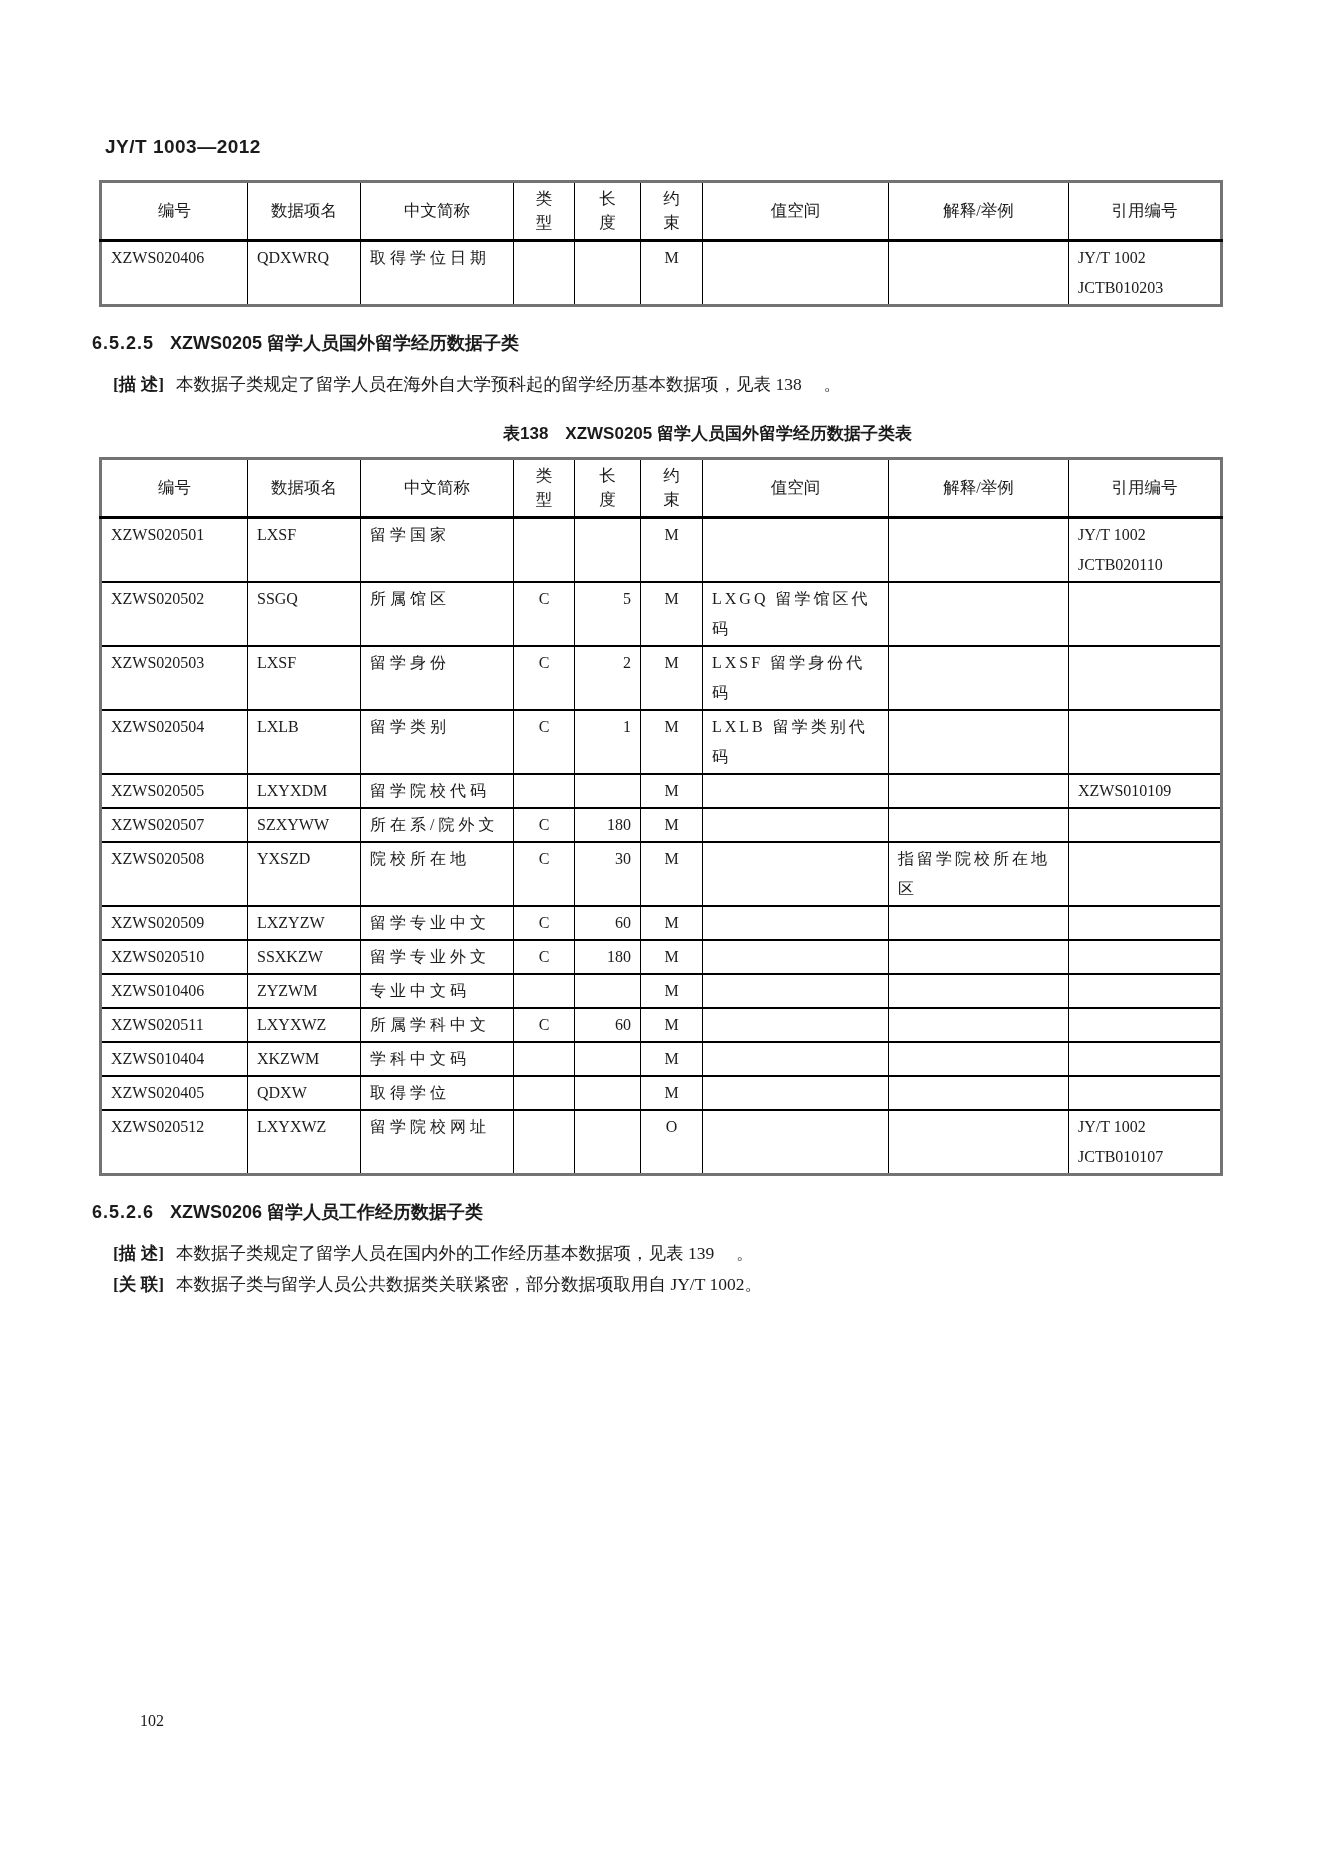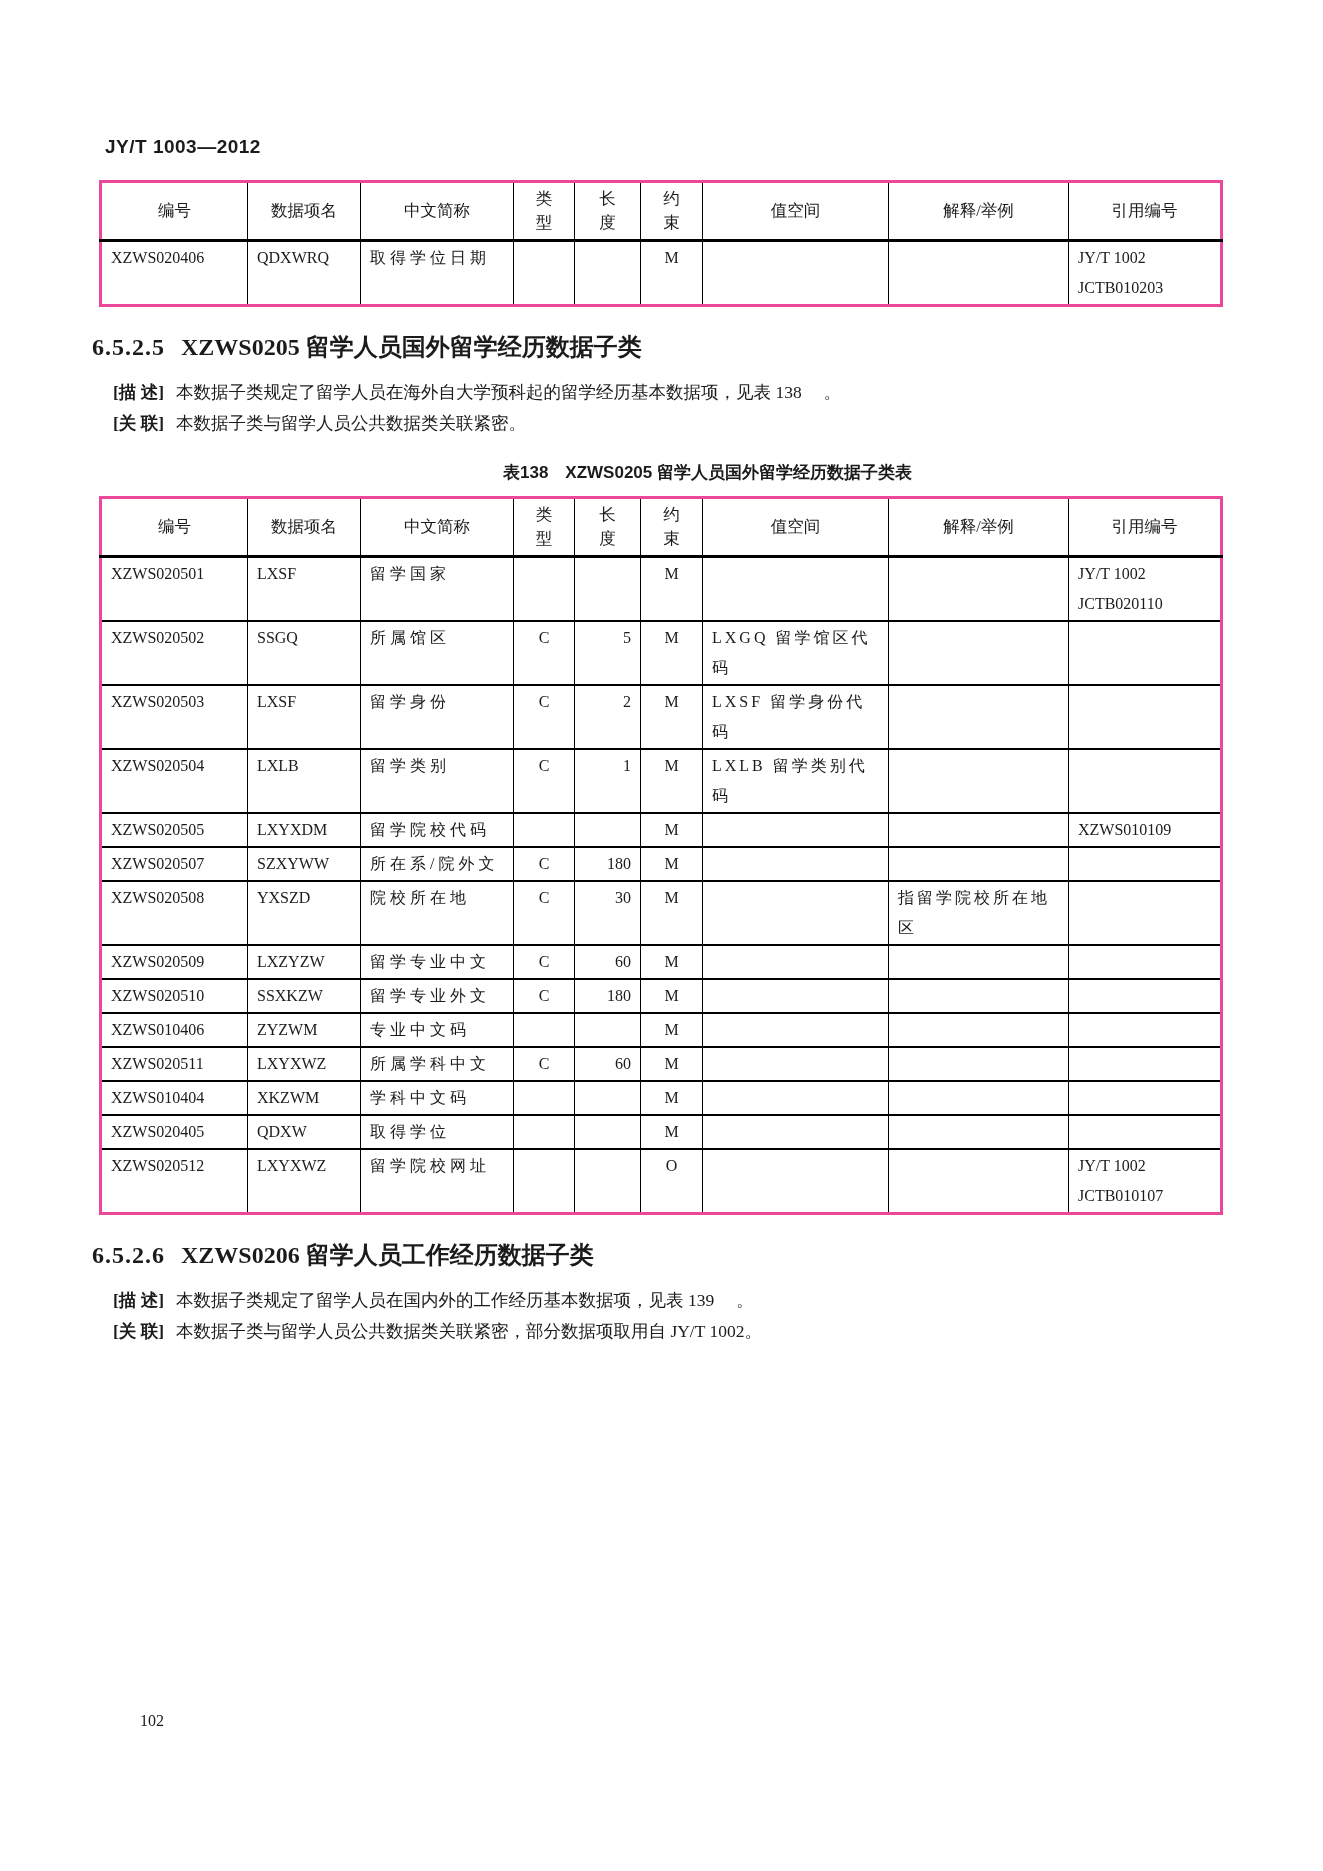--- a/index.html
+++ b/index.html
@@ -11,43 +11,43 @@
   .content { margin-left:99px; width:1217px; }
 
   .doc-code {
     font-family:"Liberation Sans","DejaVu Sans",sans-serif;
     font-weight:700; font-size:19px; letter-spacing:0.5px;
     margin:0 0 22px 6px;
   }
 
   table.spec {
     width:1121px; table-layout:fixed; border-collapse:collapse;
-    border:3px solid #ec4899; font-size:16px;
+    border:3px solid #737373; font-size:16px;
   }
   table.spec th {
     font-weight:400; text-align:center; vertical-align:middle;
     border:1px solid #000; border-bottom:3px solid #000;
     padding:4px 2px; line-height:24px; font-size:16.5px;
   }
   table.spec td {
     border:1px solid #000; border-top-width:2px; border-bottom-width:2px;
     padding:1px 9px; line-height:30px; vertical-align:top;
     word-break:break-all; overflow:hidden;
   }
   .vhdr { display:inline-block; width:1.1em; word-break:break-all; line-height:24px; }
   td.c-type, td.c-con { text-align:center; padding:1px 2px; }
   td.c-len  { text-align:right; padding-right:12px; }
   td.c-cn   { letter-spacing:4px; }
   td.c-vs   { letter-spacing:3px; }
   td.c-ex   { letter-spacing:3px; }
   td.c-ref  { white-space:pre-line; }
 
   .sec-h {
-    font-family:Liberation Serif, serif;
-    font-weight:700; font-size:24px; margin:24px 0 14px -7px;
+    font-family:Liberation Sans, sans-serif;
+    font-weight:700; font-size:18px; margin:24px 0 14px -7px;
   }
   .sec-h .num { margin-right:16px; letter-spacing:1px; }
 
   .para { font-size:17.5px; line-height:31px; padding-left:14px; margin:0; }
   .para .label { font-weight:700; margin-right:12px; }
 
   .caption {
     font-family:"Liberation Sans","DejaVu Sans",sans-serif;
     font-weight:700; font-size:17px; text-align:center; margin:22px 0 12px 0;
   }
@@ -100,23 +100,20 @@
       </tr>
     </tbody>
       </table>
 
     <div class="sec-h">
       <span class="num">6.5.2.5</span><span>XZWS0205 留学人员国外留学经历数据子类</span>
     </div>
     <p class="para">
       <span class="label">[描 述]</span><span>本数据子类规定了留学人员在海外自大学预科起的留学经历基本数据项，见表 138 　。</span>
     </p>
-    <p class="para">
-      <span class="label">[关 联]</span><span>本数据子类与留学人员公共数据类关联紧密。</span>
-    </p>
 
     <div class="caption">表138　XZWS0205 留学人员国外留学经历数据子类表</div>
 
     <table class="spec">
       <colgroup>
         <col style="width:147px">
           <col style="width:113px">
           <col style="width:153px">
         <col style="width:61px">
           <col style="width:66px">

